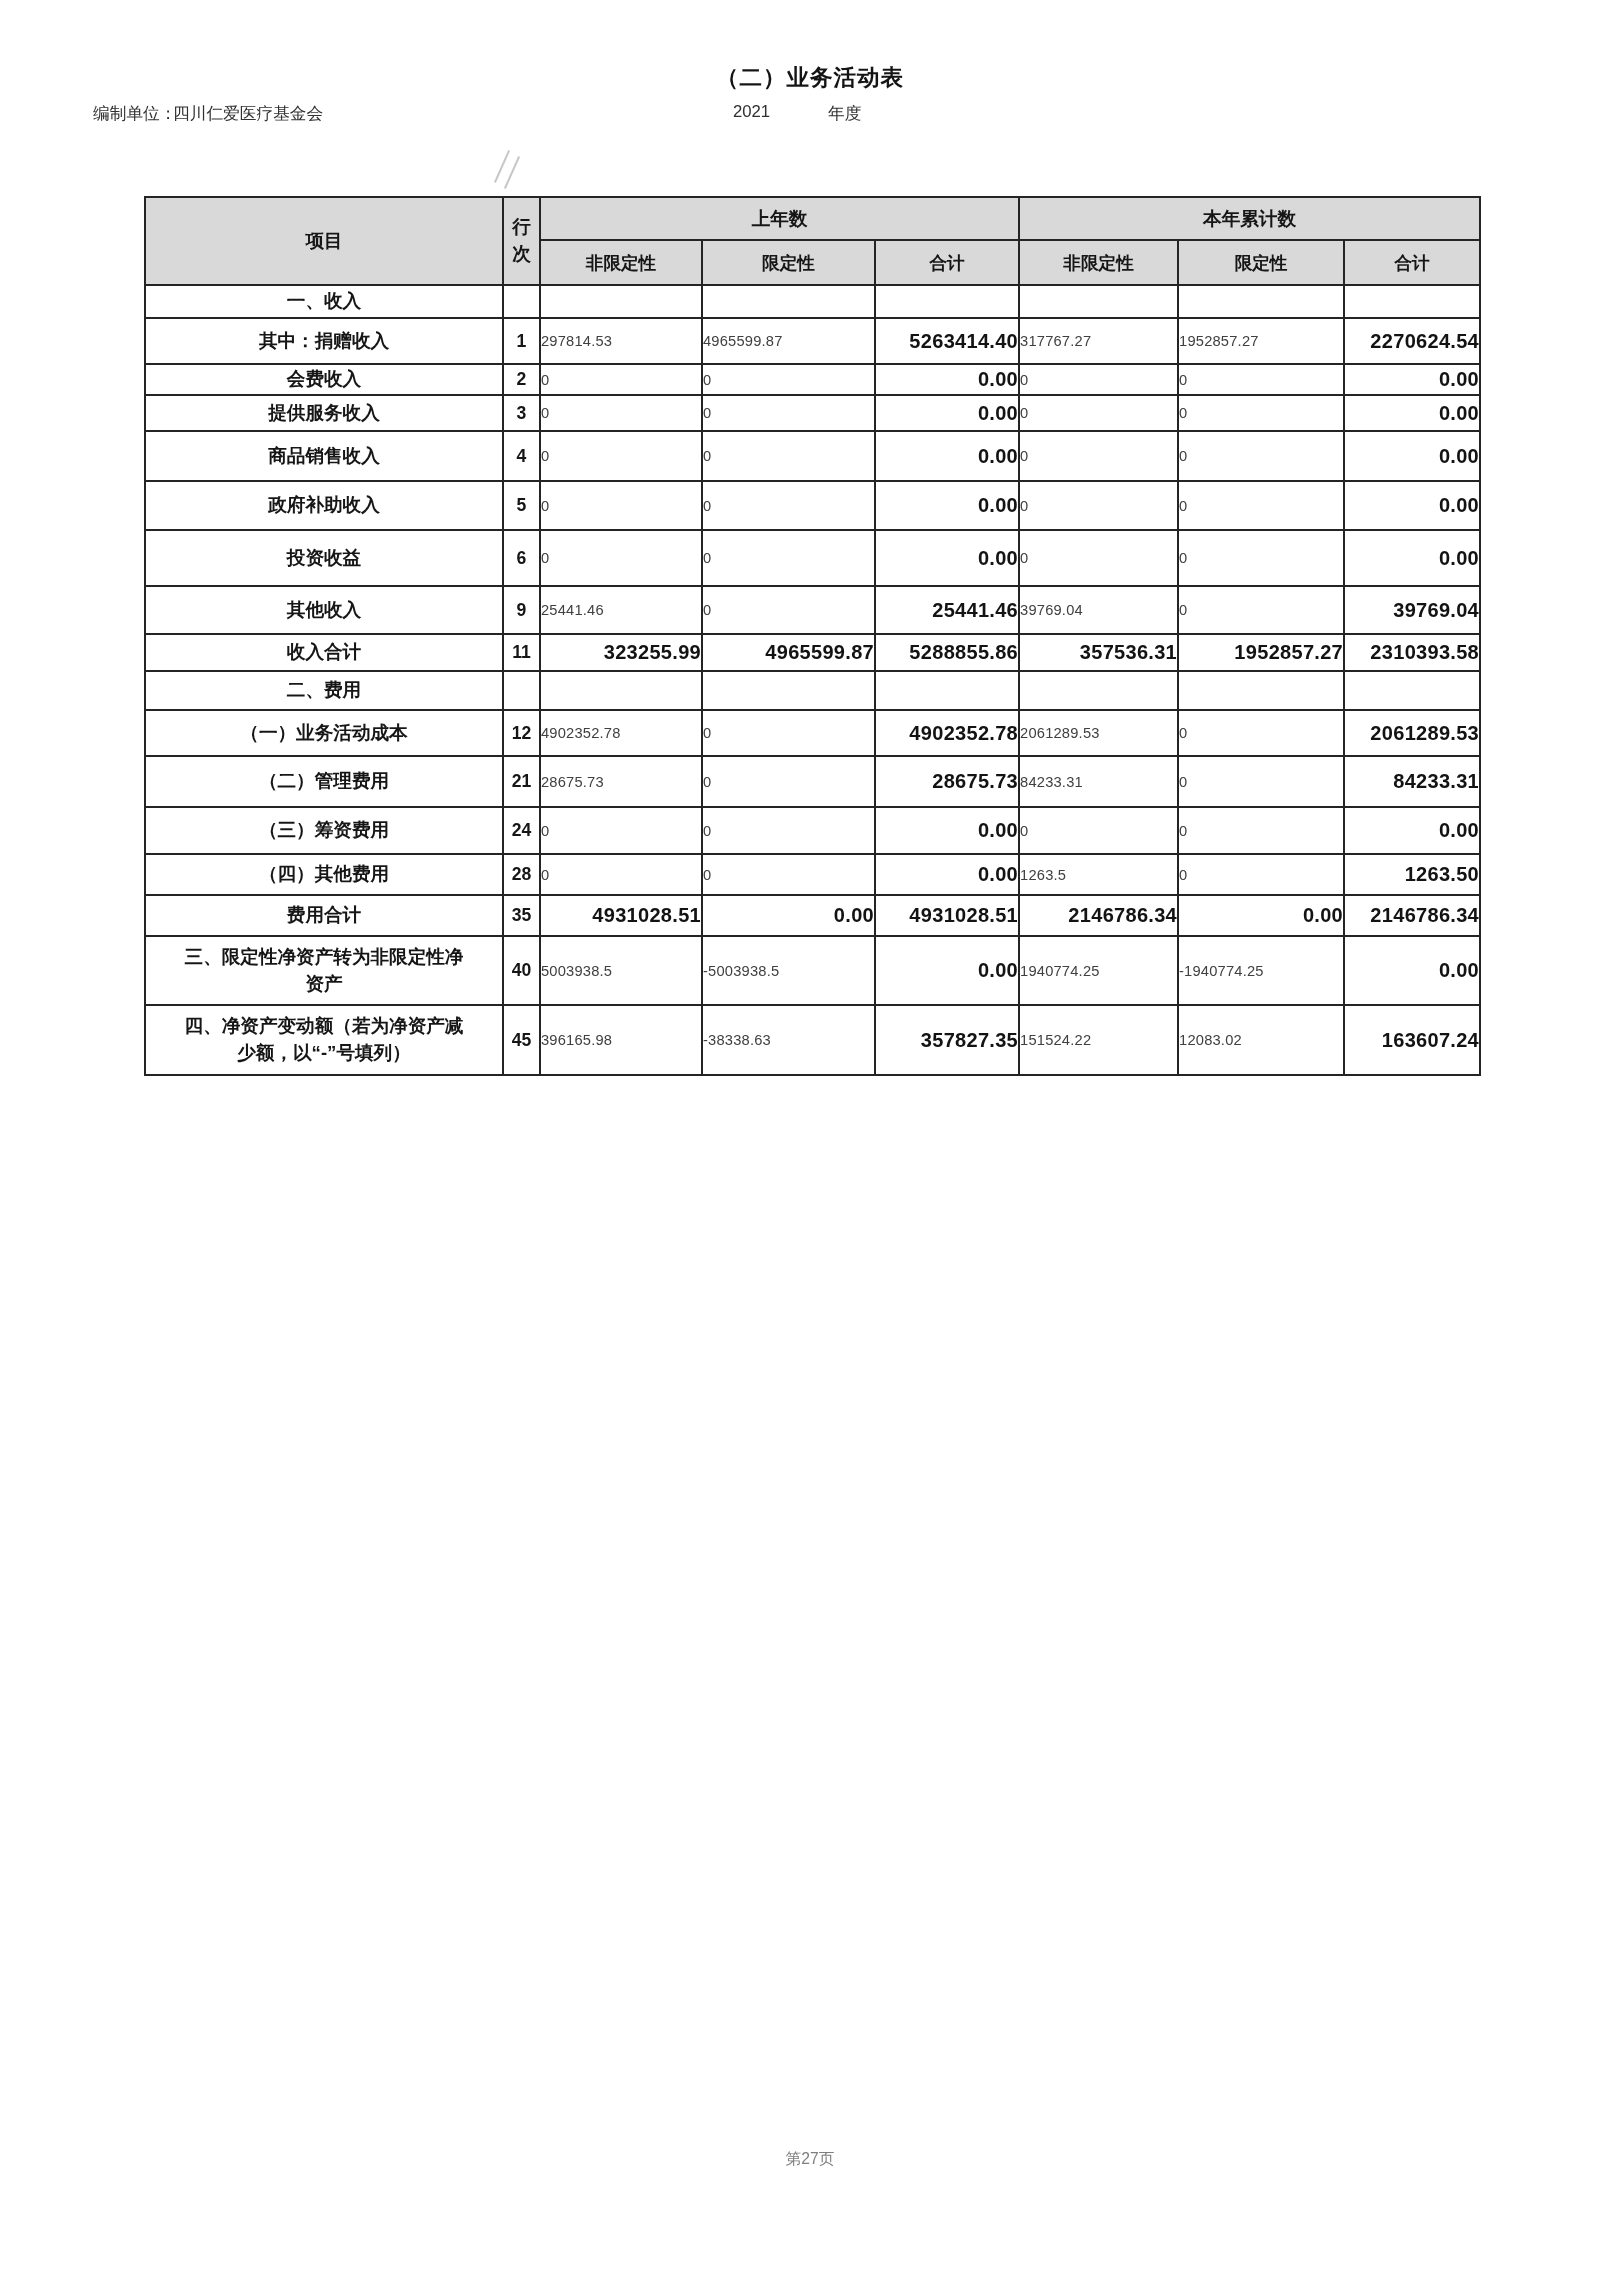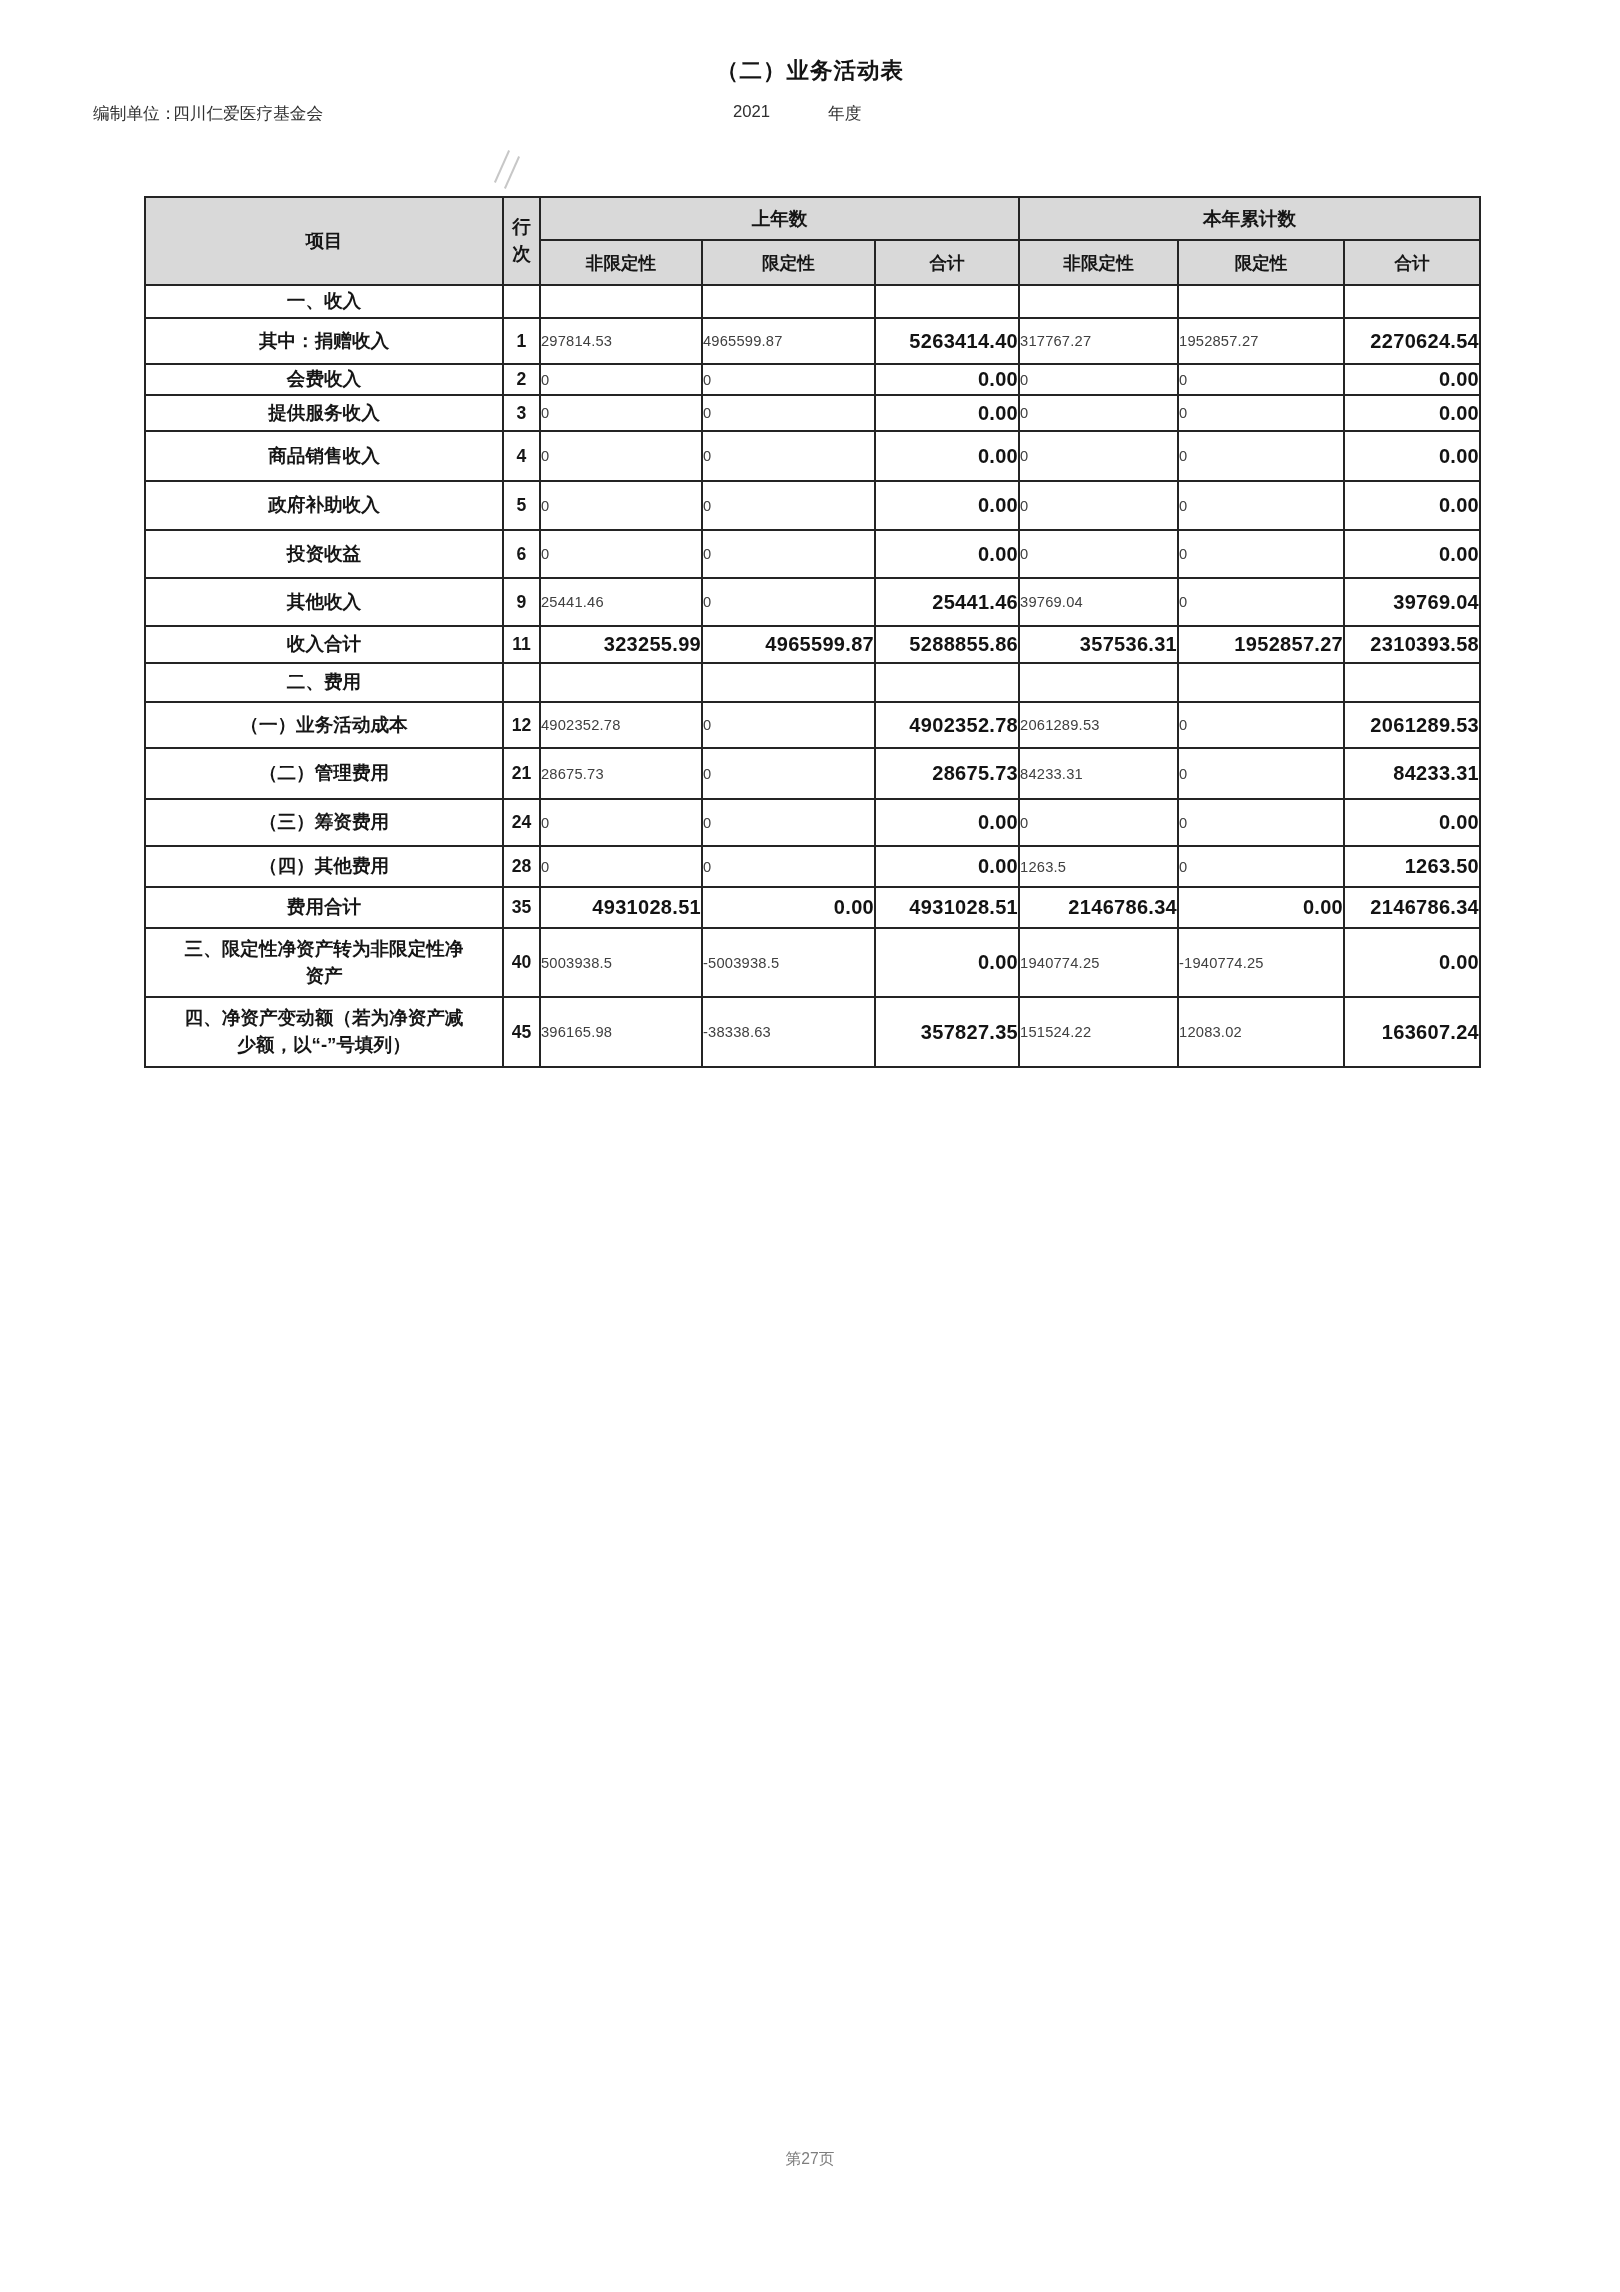--- a/index.html
+++ b/index.html
@@ -1,21 +1,21 @@
 <!DOCTYPE html>
 <html><head>
 <meta charset="utf-8">
 <style>
   html,body{margin:0;padding:0;}
   body{
     width:1620px;height:2293px;background:#ffffff;position:relative;
     font-family:"Liberation Sans","DejaVu Sans",sans-serif;color:#1a1a1a;
   }
   .title{
-    position:absolute;top:55px;left:0;width:1620px;margin:0;
+    position:absolute;top:62px;left:0;width:1620px;margin:0;
     text-align:center;font-size:22.5px;font-weight:bold;color:#141414;letter-spacing:1px;
   }
   .meta span{position:absolute;top:102px;font-size:16.7px;color:#303030;white-space:nowrap;}
   .m-prep-label{left:93px;}
   .m-prep-value{left:173px;}
   .m-year{left:733px;}
   .m-year-label{left:828px;}
   .m-unit{left:1349px;}
   .scan-mark{position:absolute;left:489px;top:147px;width:39px;height:47px;}
   .scan-mark i{position:absolute;width:2px;height:35px;background:#c7c7c7;transform:rotate(24deg);}
@@ -153,21 +153,21 @@
   <tr style="height:49px">
     <td class="c-item">政府补助收入</td>
     <td class="c-line b-thick">5</td>
     <td class="c-val">0</td>
     <td class="c-val">0</td>
     <td class="c-sum b-thick">0.00</td>
     <td class="c-val">0</td>
     <td class="c-val">0</td>
     <td class="c-sum">0.00</td>
   </tr>
-  <tr style="height:48px">
+  <tr style="height:56px">
     <td class="c-item">投资收益</td>
     <td class="c-line b-thick">6</td>
     <td class="c-val">0</td>
     <td class="c-val">0</td>
     <td class="c-sum b-thick">0.00</td>
     <td class="c-val">0</td>
     <td class="c-val">0</td>
     <td class="c-sum">0.00</td>
   </tr>
   <tr style="height:48px">

